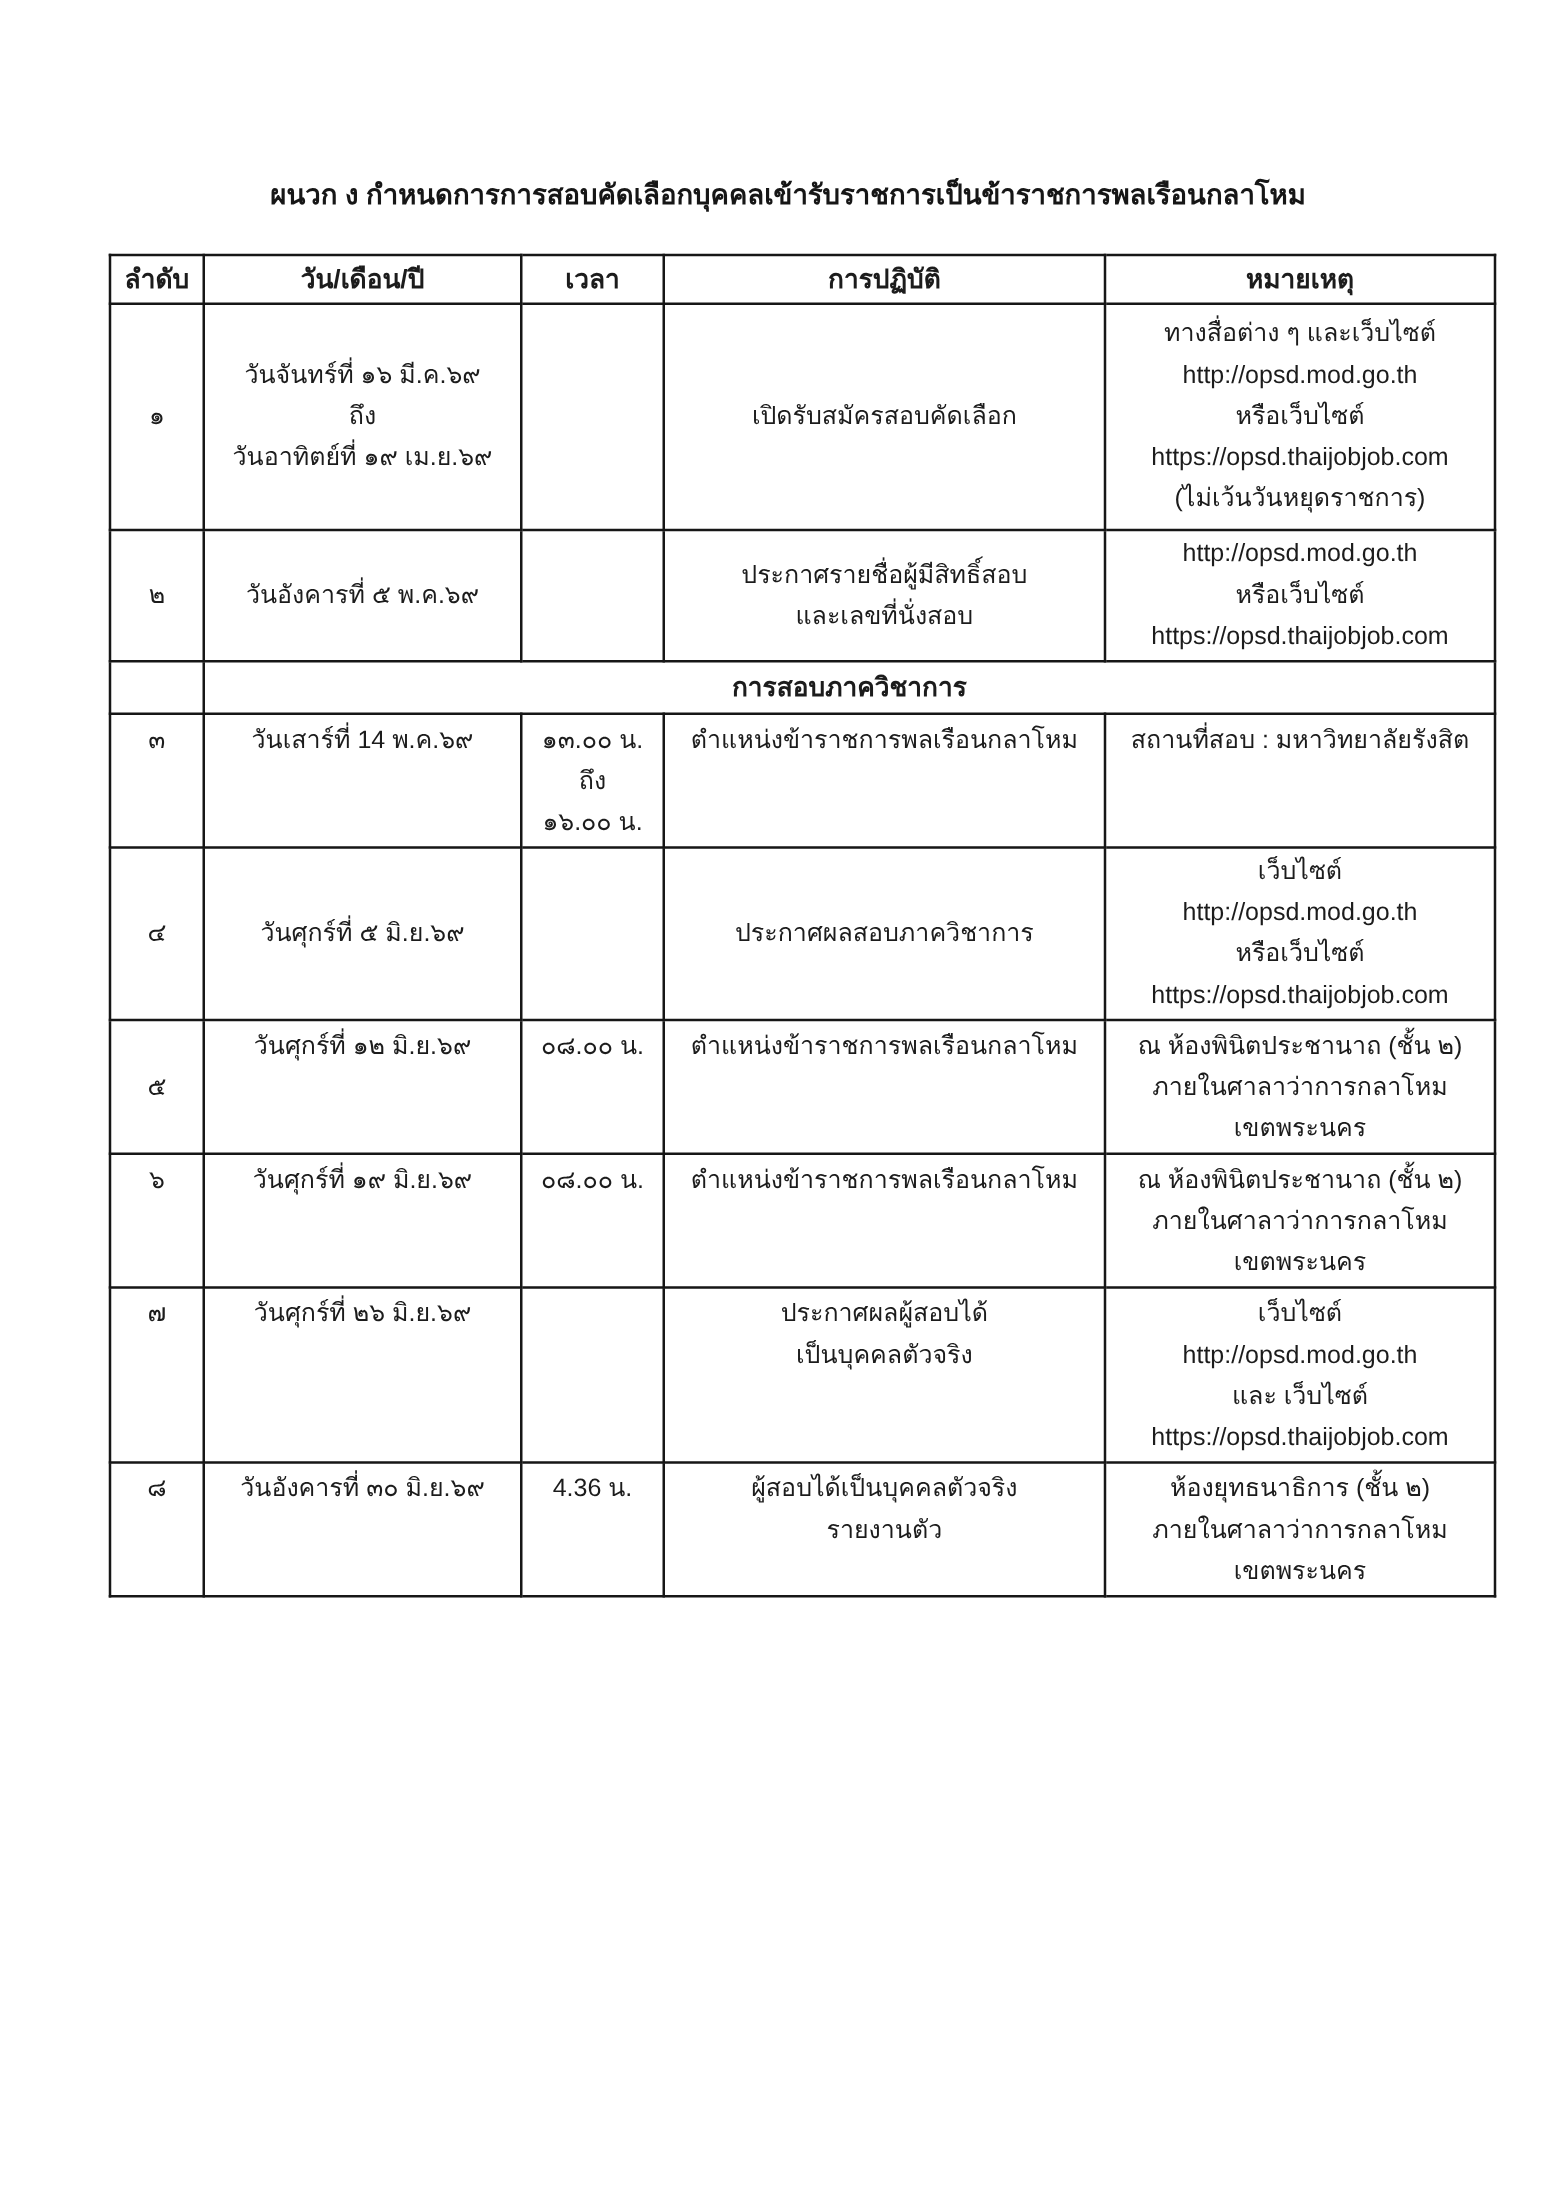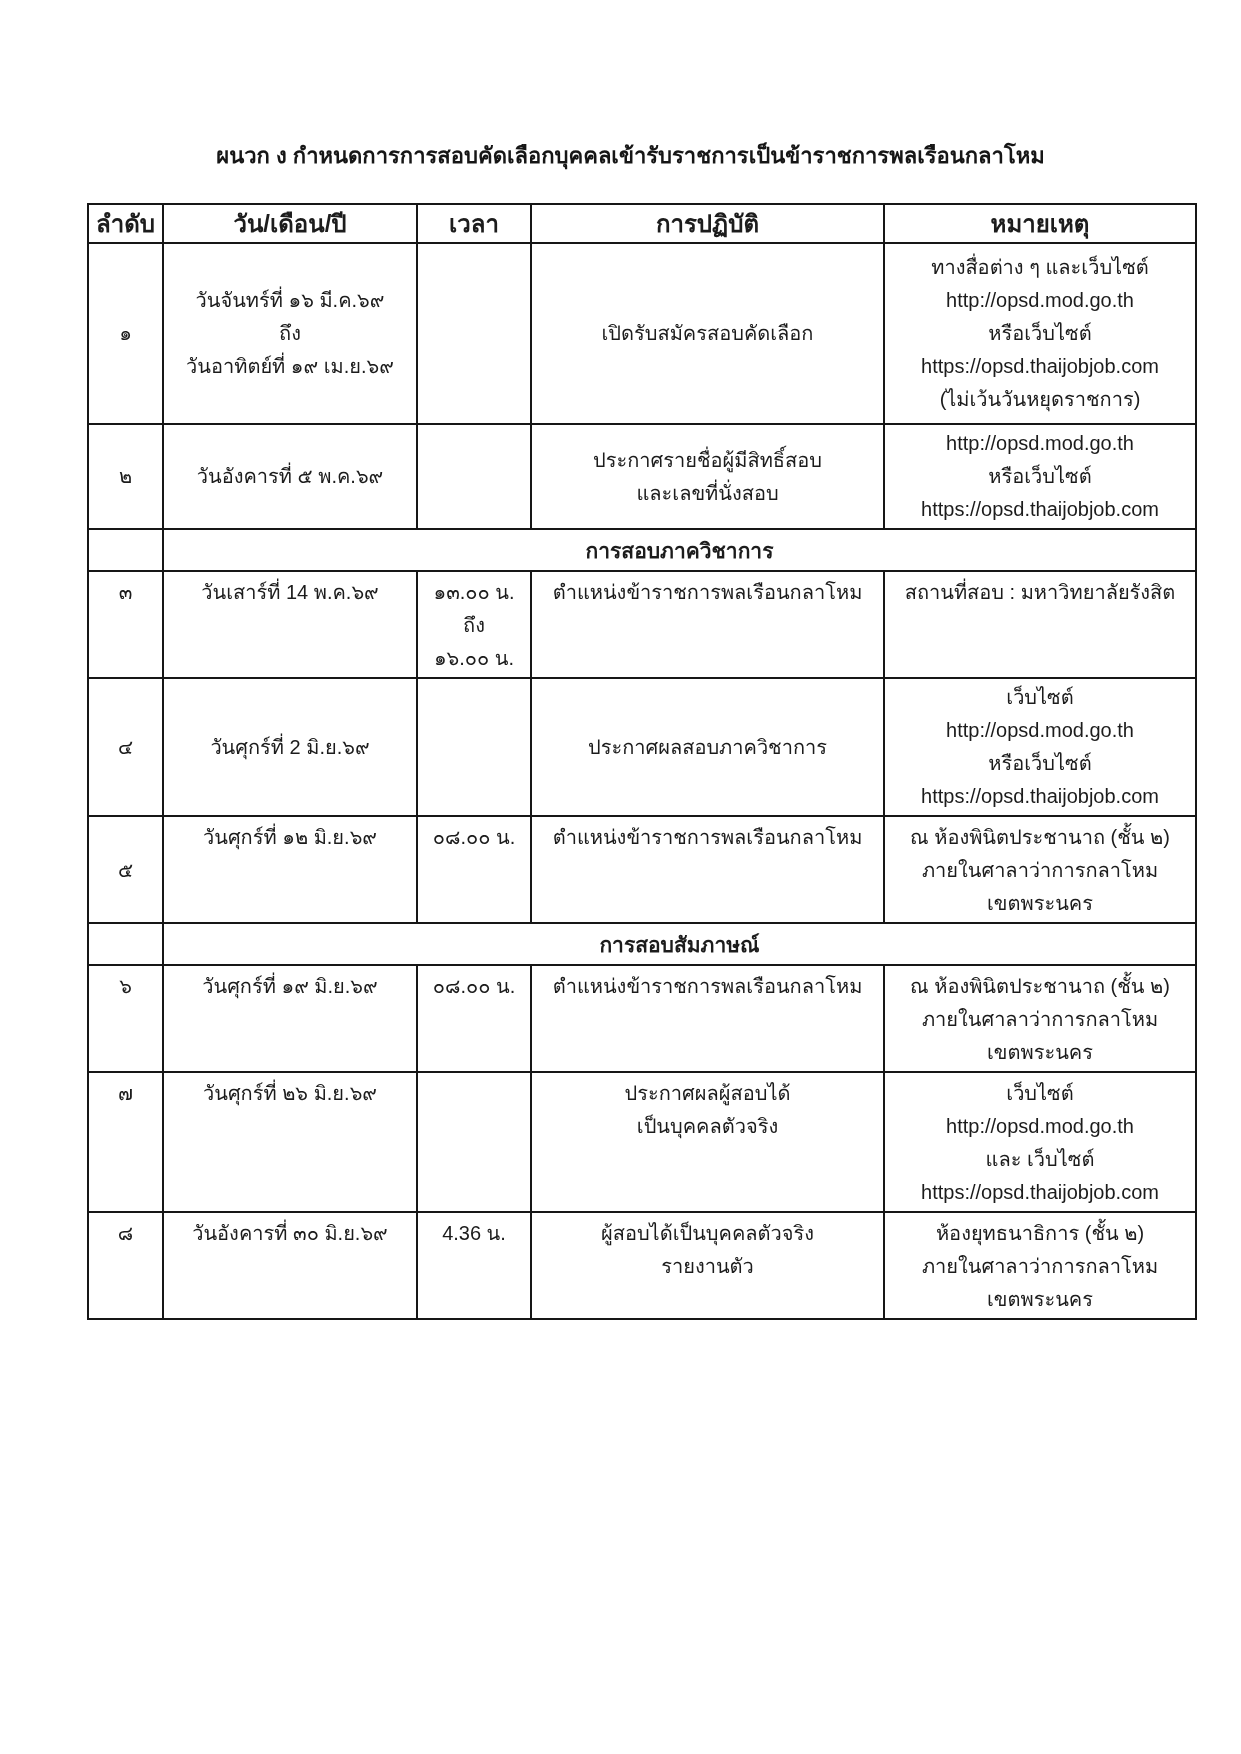--- a/index.html
+++ b/index.html
@@ -20,21 +20,21 @@
   }
   table.sched td,table.sched th{
     border:2px solid #161616;
     padding:2px 6px;
     line-height:33px;
     vertical-align:middle;
     text-align:center;
     white-space:pre-line;
     overflow:hidden;
   }
-  table.sched th{font-weight:bold;font-size:24px;}
+  table.sched th{font-weight:bold;font-size:21px;}
   tr.rh-head{height:38px;}
   tr.rh-1{height:181px;}
   tr.rh-2{height:98px;}
   tr.rh-sec{height:42px;margin-top:15px;}
   tr.rh-3{height:102px;}
   tr.rh-4{height:133px;}
   tr.rh-5{height:103px;}
   tr.rh-6{height:103px;}
   tr.rh-7{height:134px;}
   tr.rh-8{height:96px;}
@@ -106,44 +106,40 @@
         <td>วันเสาร์ที่ 14 พ.ค.๖๙</td>
         <td>๑๓.๐๐ น.
 ถึง
 ๑๖.๐๐ น.</td>
         <td class="al">ตำแหน่งข้าราชการพลเรือนกลาโหม</td>
         <td>สถานที่สอบ : มหาวิทยาลัยรังสิต</td>
       </tr>
 
       <tr class="rh-4">
         <td>๔</td>
-        <td>วันศุกร์ที่ 2 มิ.ย.๖๙</td>
+        <td>วันศุกร์ที่ ๕ มิ.ย.๖๙</td>
         <td></td>
         <td>ประกาศผลสอบภาควิชาการ</td>
         <td>เว็บไซต์
 http://opsd.mod.go.th
 หรือเว็บไซต์
 https://opsd.thaijobjob.com</td>
       </tr>
 
 
       <tr class="rh-5 vtop">
         <td class="vm">๕</td>
         <td>วันศุกร์ที่ ๑๒ มิ.ย.๖๙</td>
         <td>๐๘.๐๐ น.</td>
         <td class="al">ตำแหน่งข้าราชการพลเรือนกลาโหม</td>
         <td>ณ ห้องพินิตประชานาถ (ชั้น ๒)
 ภายในศาลาว่าการกลาโหม
 เขตพระนคร</td>
       </tr>
 
-      <tr class="rh-sec">
-        <td></td>
-        <td class="section-cell" colspan="4">การสอบสัมภาษณ์</td>
-      </tr>
 
       <tr class="rh-6 vtop">
         <td>๖</td>
         <td>วันศุกร์ที่ ๑๙ มิ.ย.๖๙</td>
         <td>๐๘.๐๐ น.</td>
         <td class="al">ตำแหน่งข้าราชการพลเรือนกลาโหม</td>
         <td>ณ ห้องพินิตประชานาถ (ชั้น ๒)
 ภายในศาลาว่าการกลาโหม
 เขตพระนคร</td>
       </tr>

